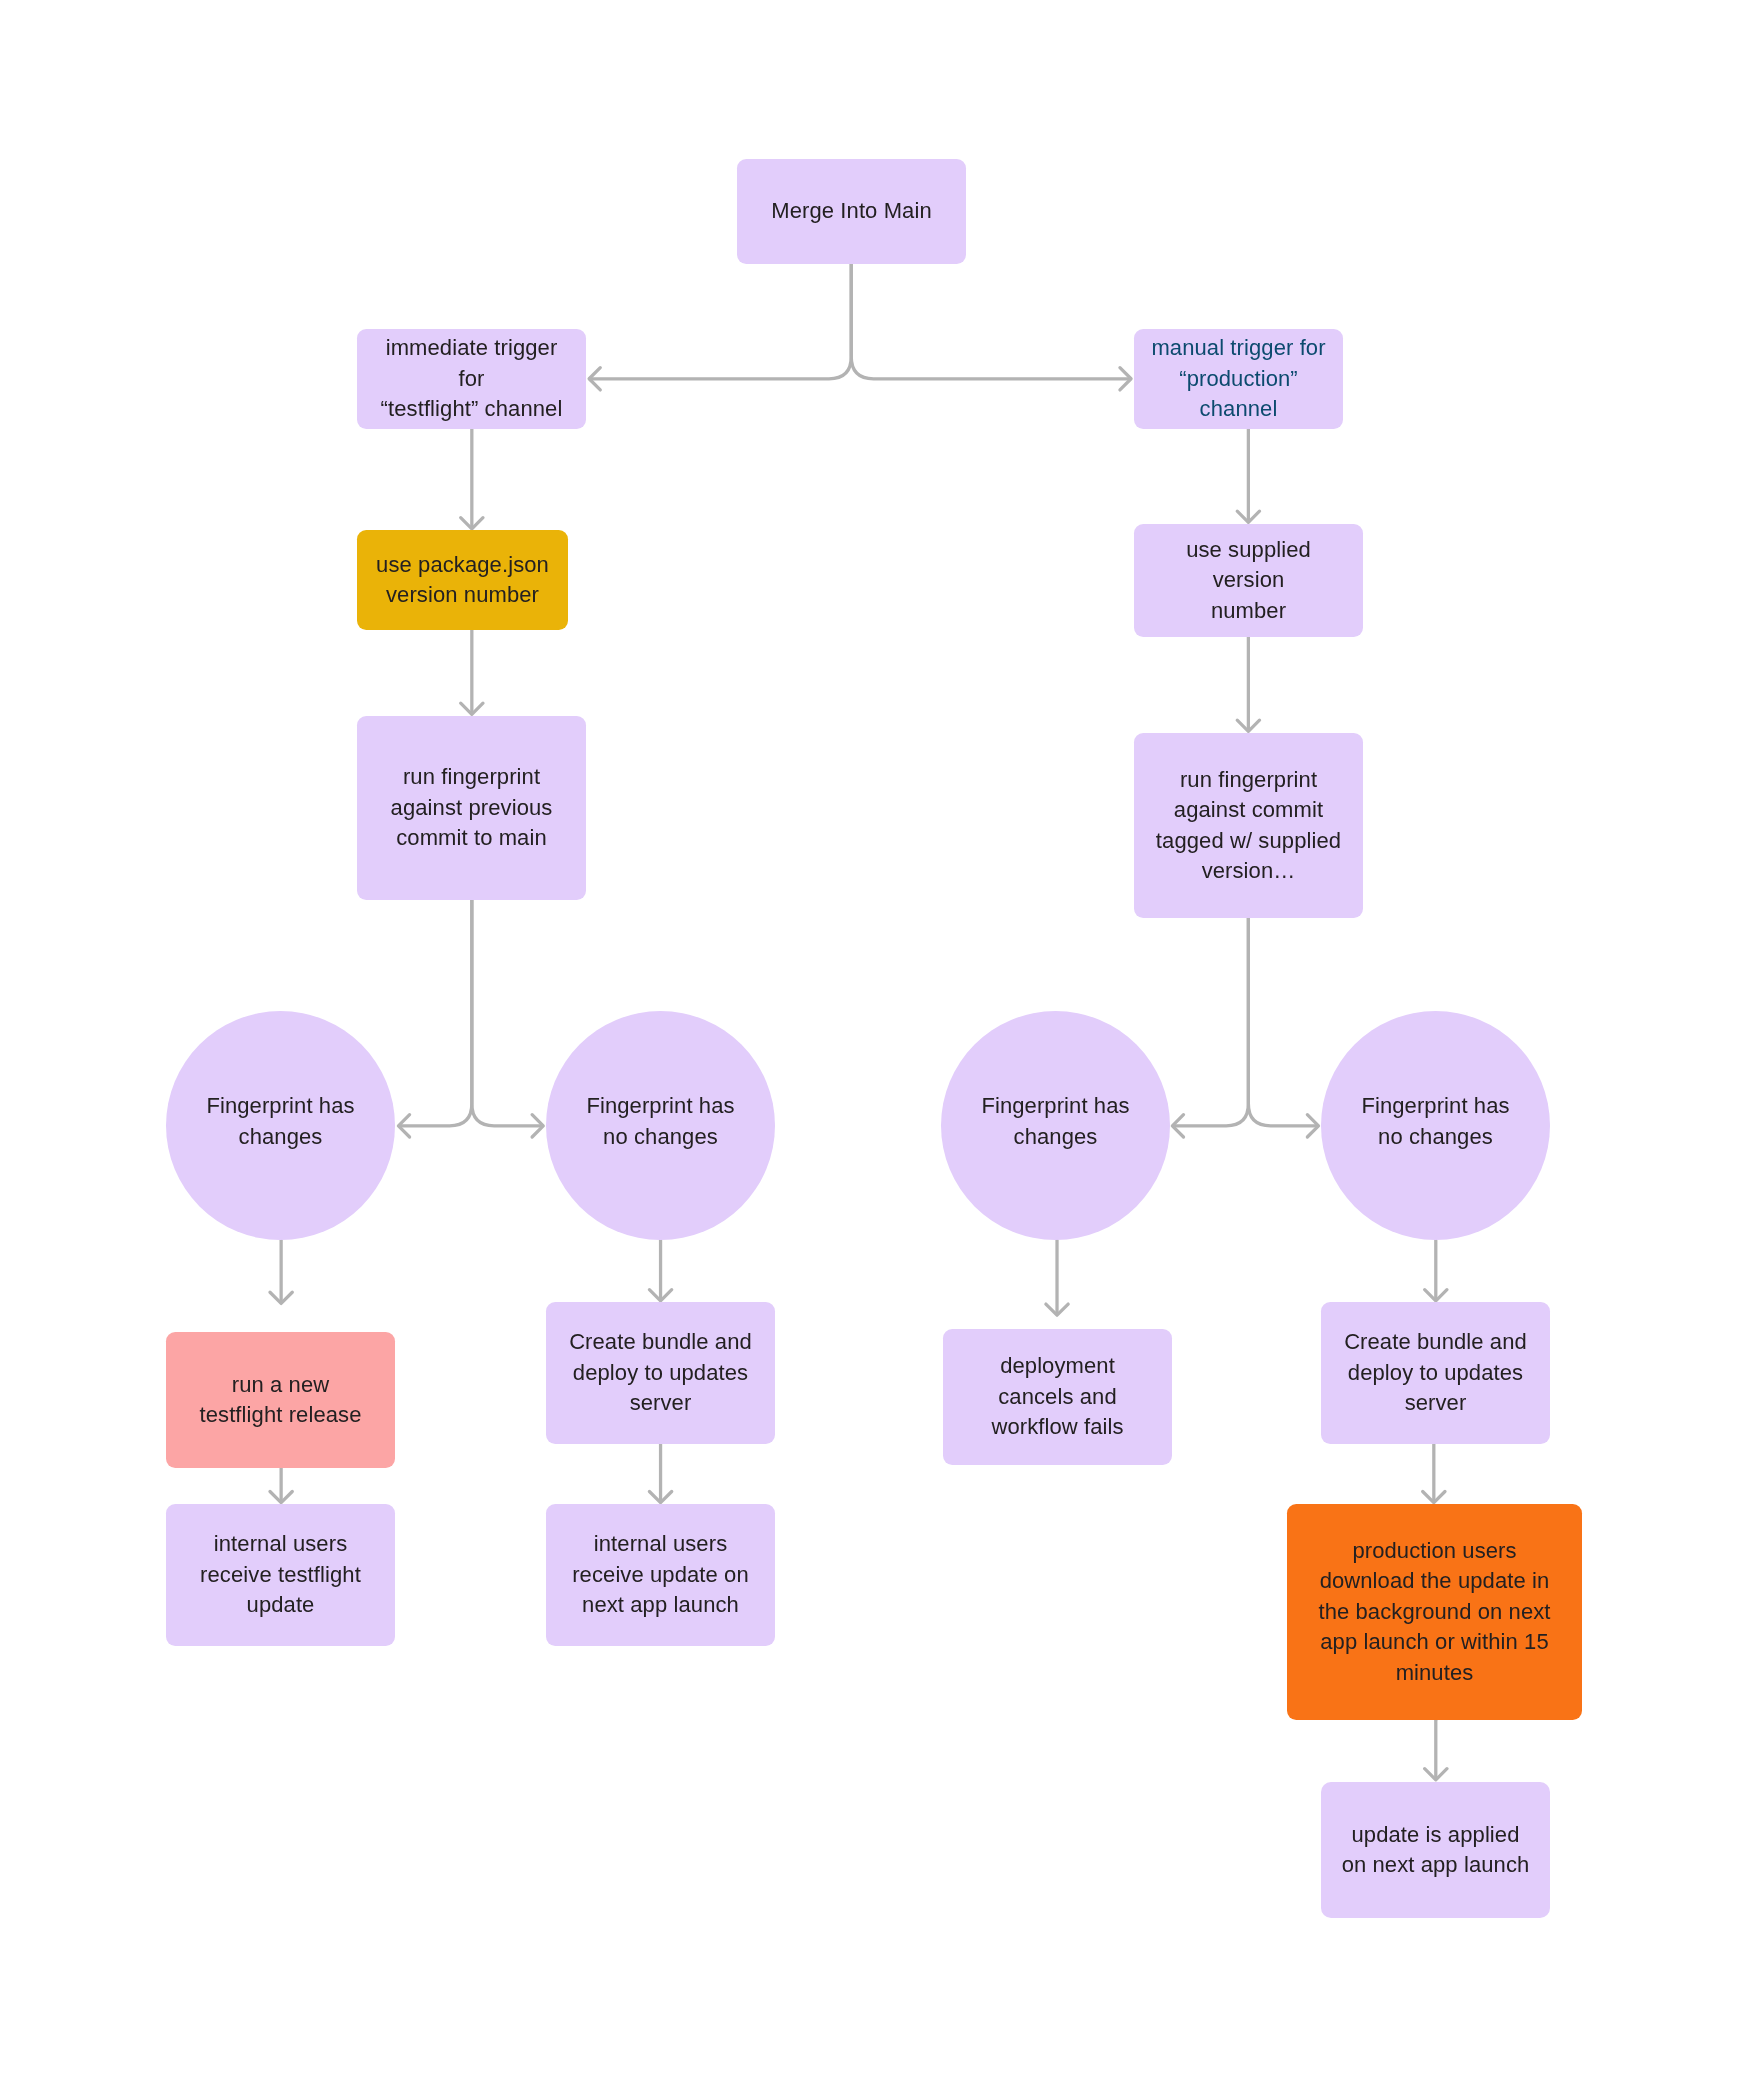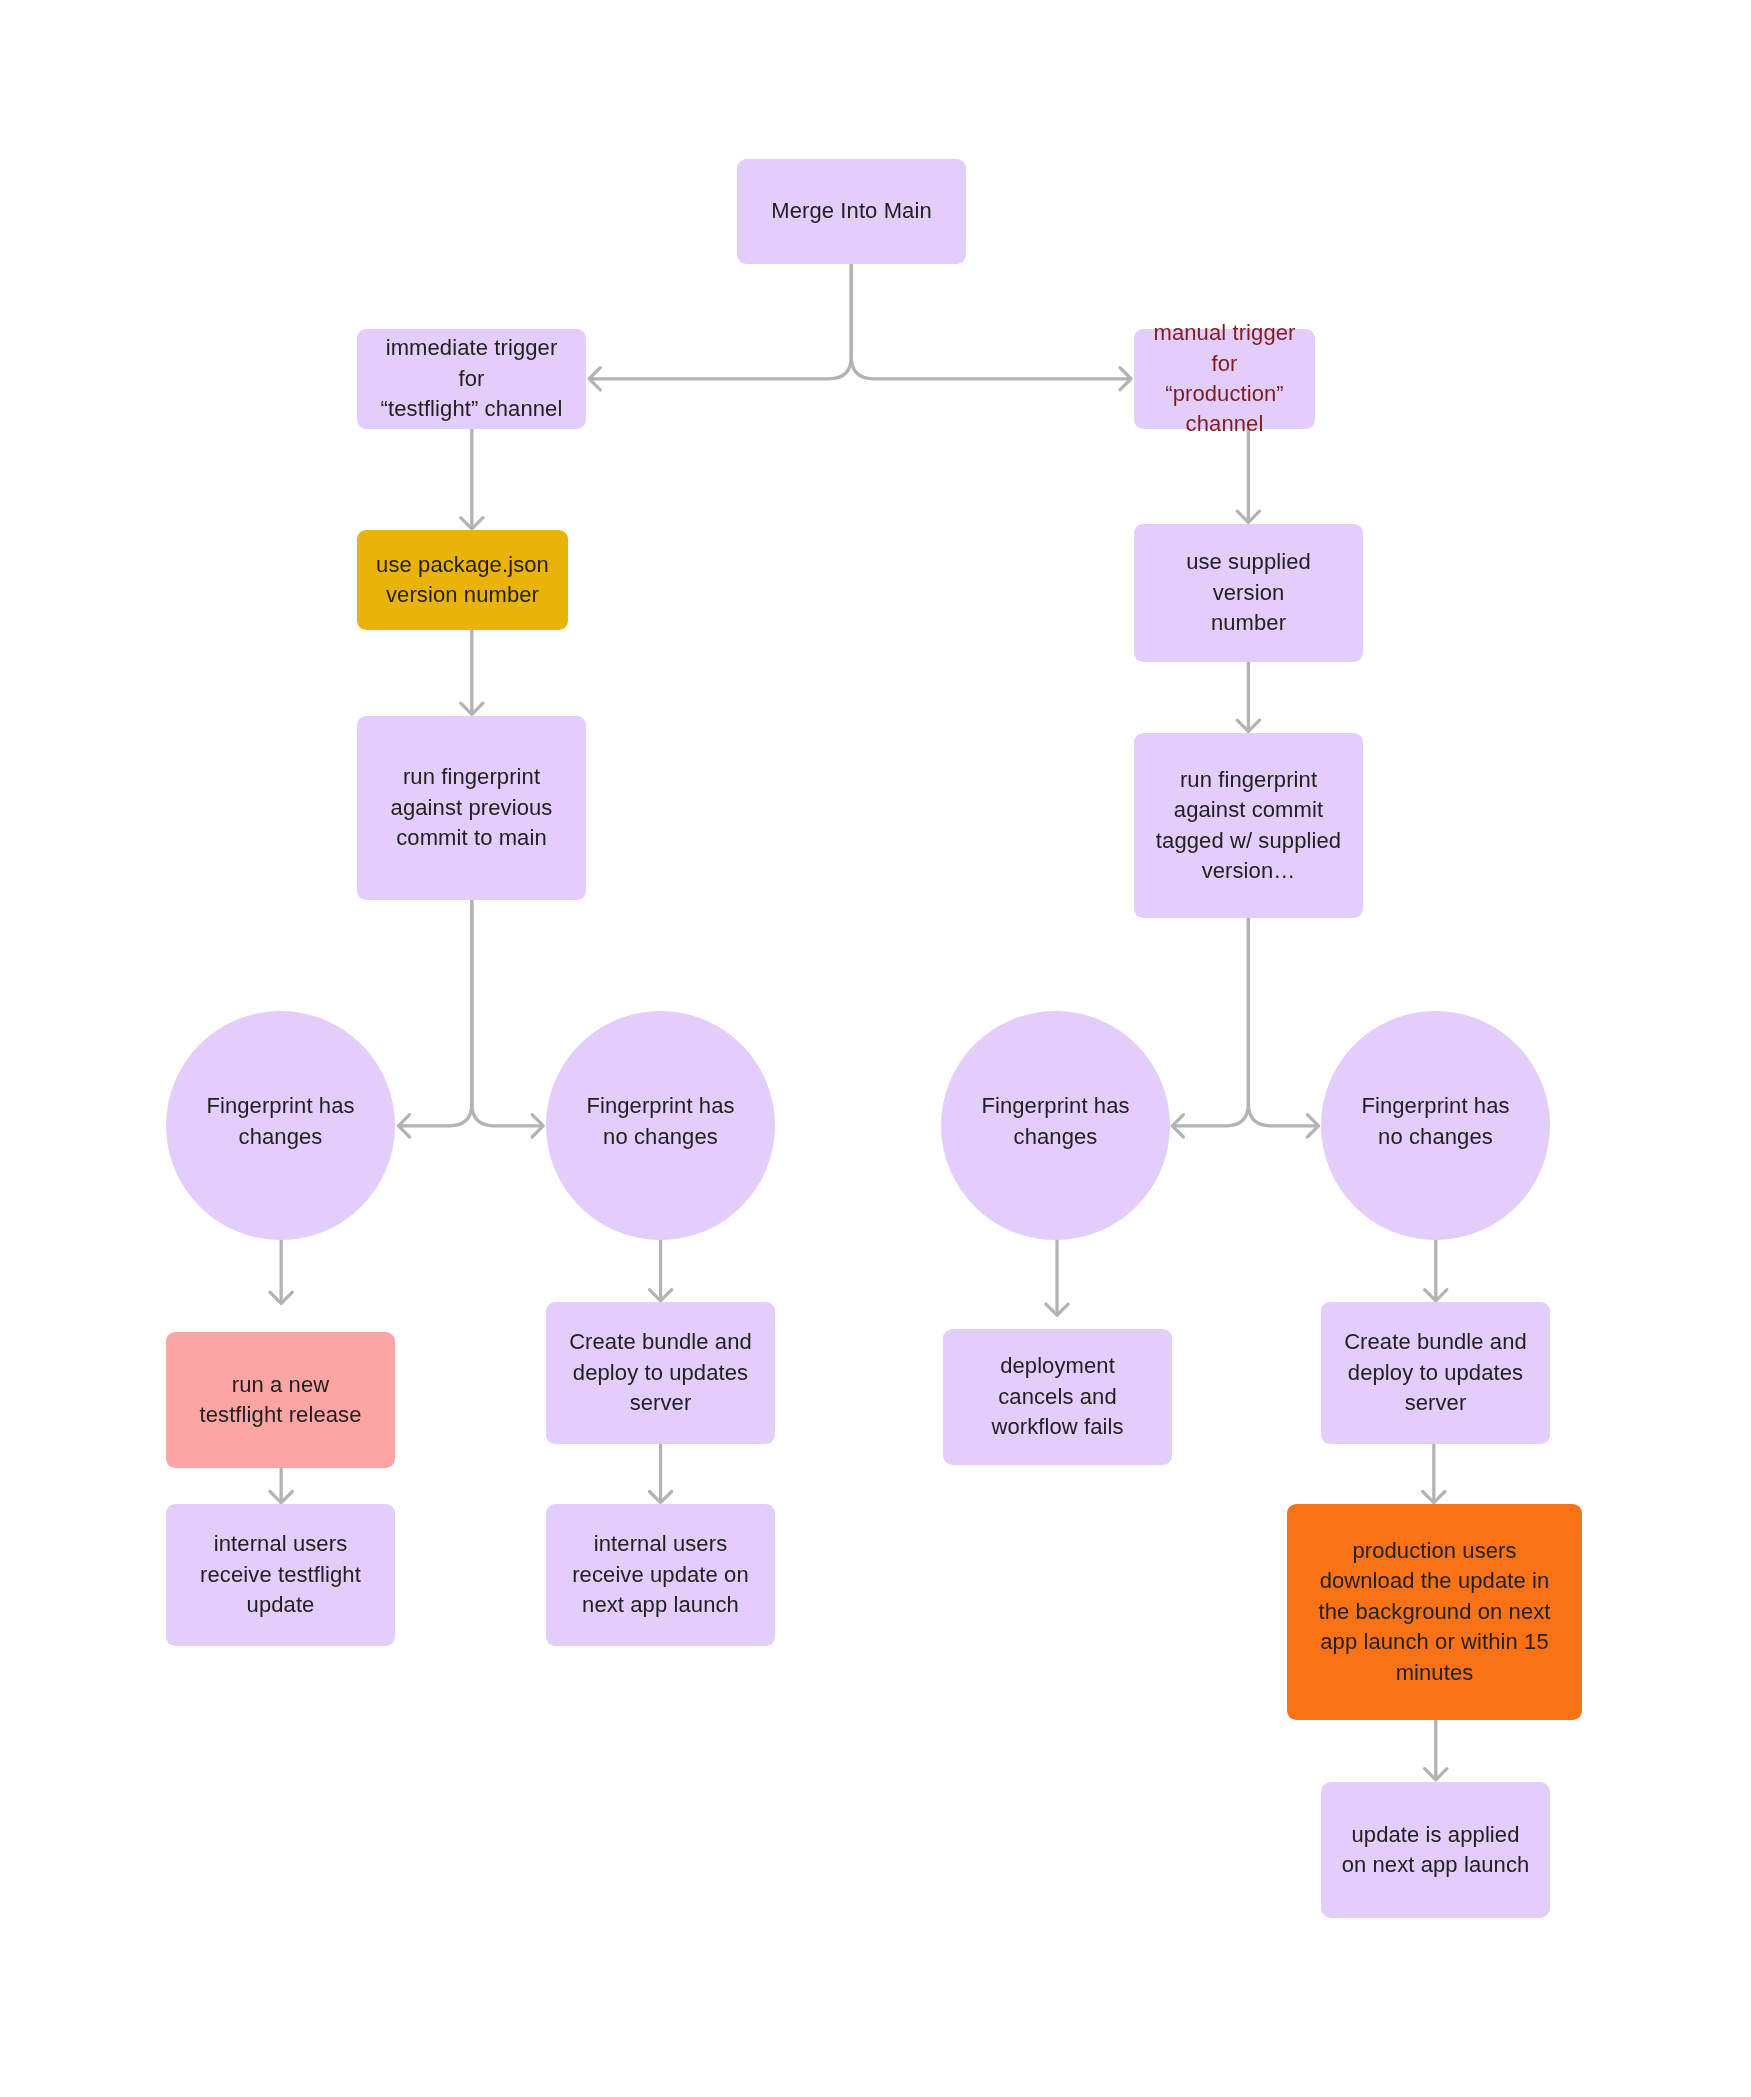--- a/index.html
+++ b/index.html
@@ -101,29 +101,29 @@
       <path d="M2174,2699 L2191,2716 L2208,2699" fill="none" stroke="#b3b3b3" stroke-width="5" stroke-linecap="round" stroke-linejoin="round"></path>
     </svg>
   <div id="nodes-layer">
       <div class="node rect" style="left: 737px; top: 159px; width: 229px; height: 105px; background: rgb(226, 205, 251); color: rgb(35, 32, 33);">
         <span class="lbl">Merge Into Main</span>
       </div>
       <div class="node rect" style="left: 357px; top: 329px; width: 229px; height: 100px; background: rgb(226, 205, 251); color: rgb(35, 32, 33);">
         <span class="lbl">immediate trigger for
 “testflight” channel</span>
       </div>
-      <div class="node rect" style="left: 1134px; top: 329px; width: 181px; height: 100px; background: rgb(226, 205, 251); color: #7f1d1d;">
+      <div class="node rect" style="left: 1134px; top: 329px; width: 209px; height: 100px; background: rgb(226, 205, 251); color: #0c4a6e;">
         <span class="lbl">manual trigger for
 “production” channel</span>
       </div>
       <div class="node rect" style="left: 357px; top: 530px; width: 211px; height: 100px; background: #eab308; color: rgb(35, 32, 33);">
         <span class="lbl">use package.json
 version number</span>
       </div>
-      <div class="node rect" style="left: 1134px; top: 524px; width: 229px; height: 138px; background: rgb(226, 205, 251); color: rgb(35, 32, 33);">
+      <div class="node rect" style="left: 1134px; top: 524px; width: 229px; height: 113px; background: rgb(226, 205, 251); color: rgb(35, 32, 33);">
         <span class="lbl">use supplied version
 number</span>
       </div>
       <div class="node rect" style="left: 357px; top: 716px; width: 229px; height: 184px; background: rgb(226, 205, 251); color: rgb(35, 32, 33);">
         <span class="lbl">run fingerprint
 against previous
 commit to main</span>
       </div>
       <div class="node rect" style="left: 1134px; top: 733px; width: 229px; height: 185px; background: rgb(226, 205, 251); color: rgb(35, 32, 33);">
         <span class="lbl">run fingerprint

